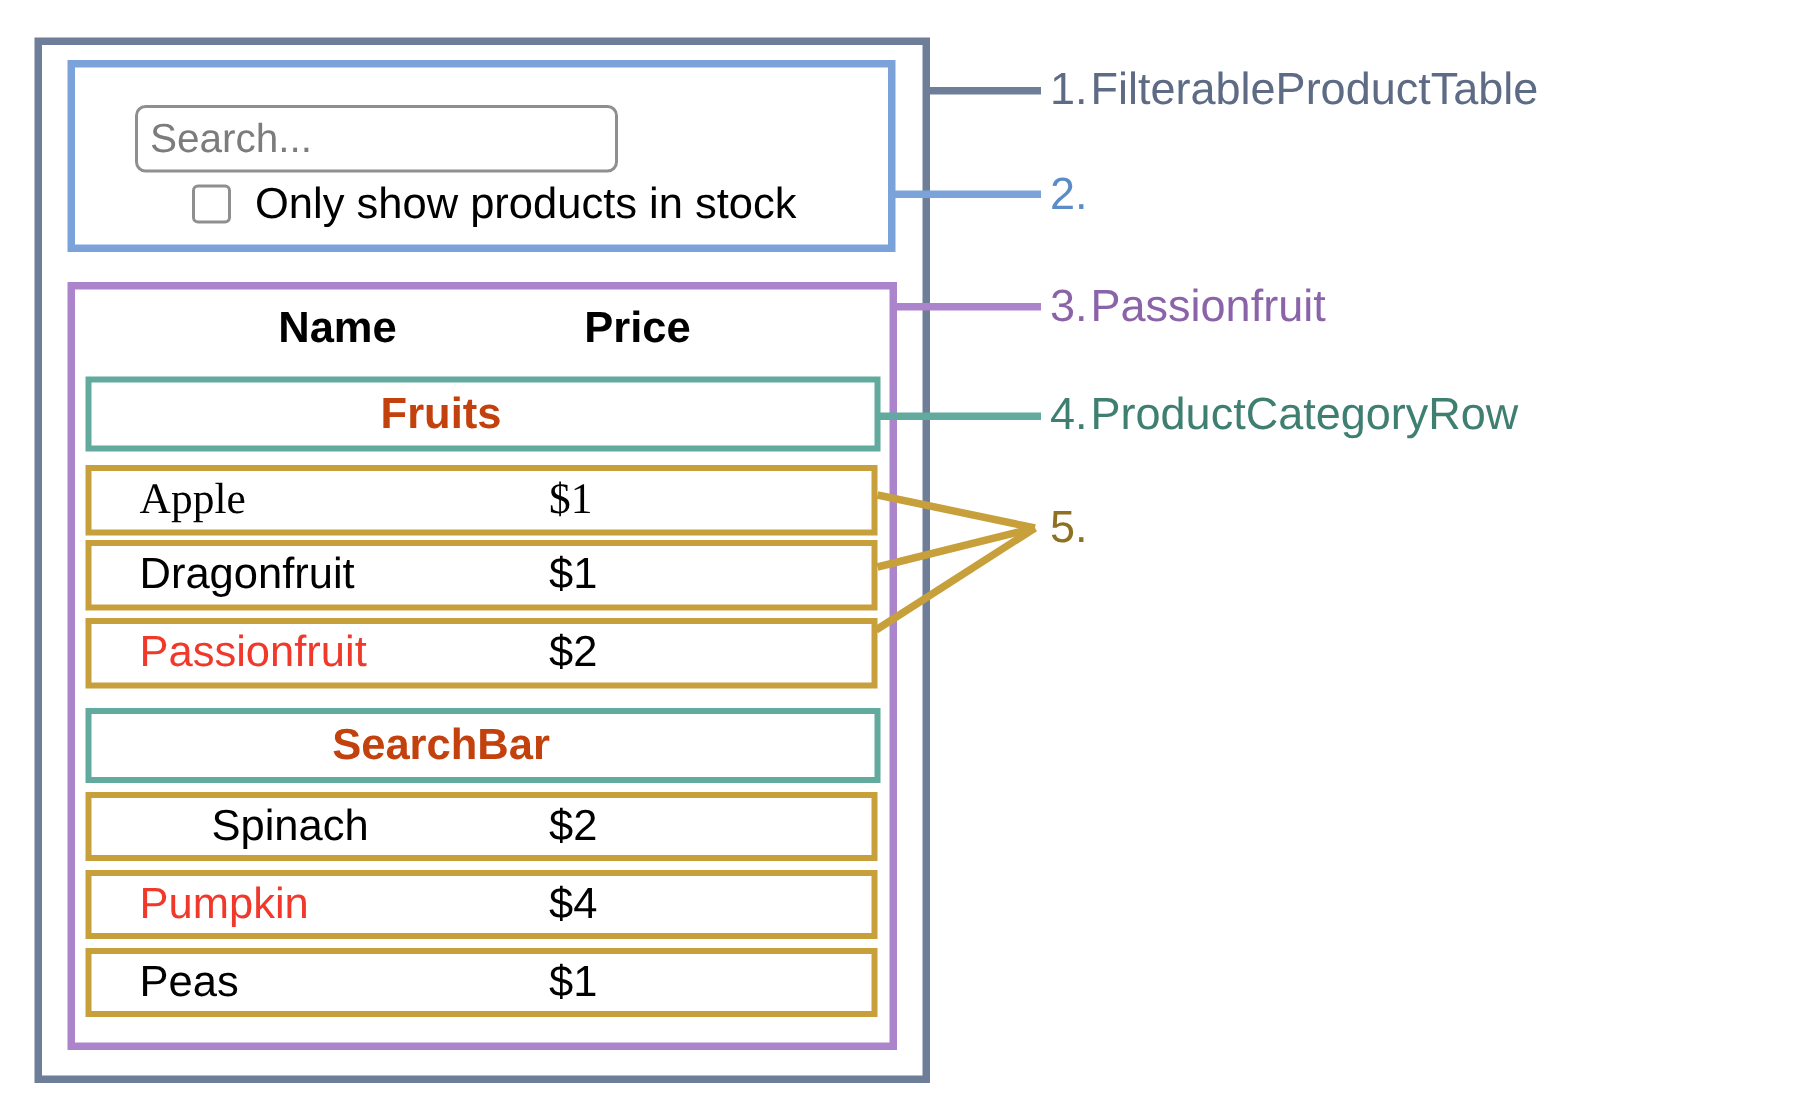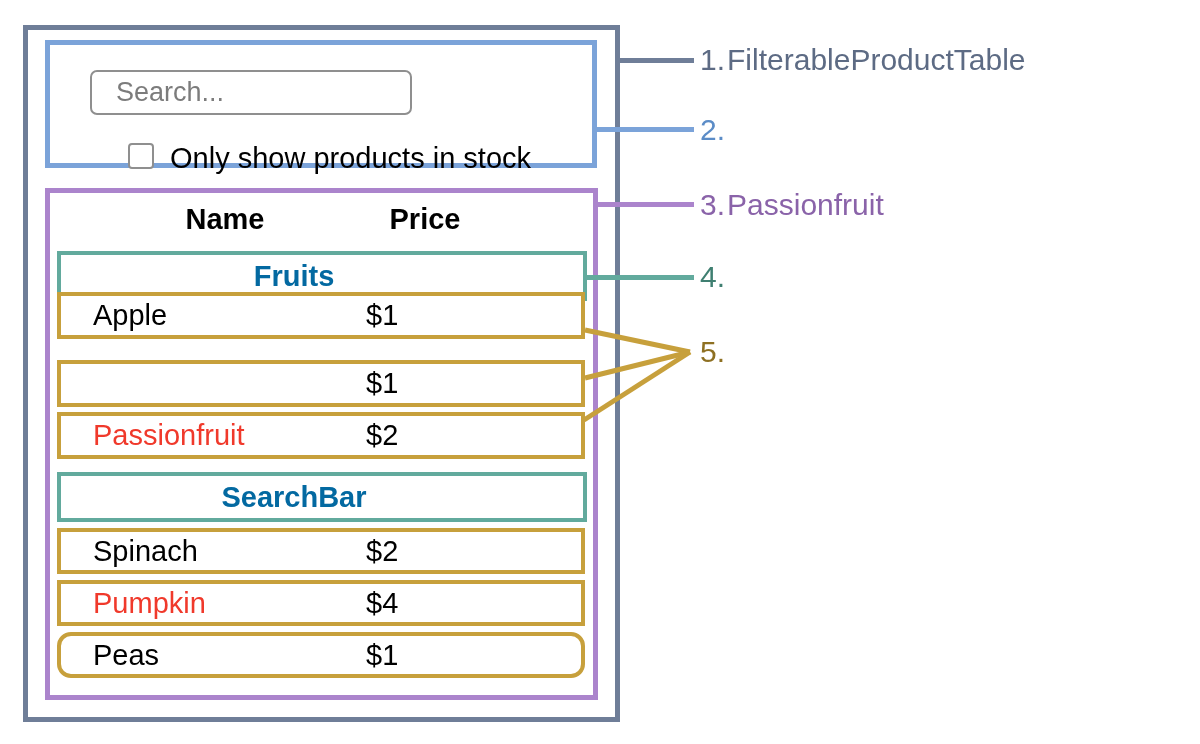--- a/index.html
+++ b/index.html
@@ -11,53 +11,53 @@
     overflow:hidden;
   }
   .box{position:absolute;box-sizing:border-box;background:#ffffff;}
   .outer-box{left:23px;top:25px;width:597px;height:697px;border:5px solid var(--outline-gray,#6f7e98);}
   .searchbar-box{left:45px;top:40px;width:552px;height:128px;border:5px solid var(--outline-blue,#7ba3d9);}
   .producttable-box{left:45px;top:188px;width:553px;height:512px;border:5px solid var(--outline-purple,#ab84cc);}
 
   .search-input{
     position:absolute;left:90px;top:70px;width:322px;height:45px;box-sizing:border-box;
     border:2px solid #8f8f8f;border-radius:7px;font-family:"Liberation Sans",sans-serif;
-    font-size:27px;color:#444;padding:0 24px;outline:none;background:#fff;
+    font-size:27px;color:#444;padding:0 8px;outline:none;background:#fff;
   }
   .search-input::placeholder{color:#7c7c7c;opacity:1;}
-  .stock-row{position:absolute;left:96px;top:143px;display:flex;align-items:flex-start;gap:16px;padding-left:32px;}
+  .stock-row{position:absolute;left:96px;top:121px;display:flex;align-items:center;gap:16px;padding-left:32px;}
   .stock-checkbox{
     appearance:none;-webkit-appearance:none;width:26px;height:26px;margin:0;
     border:2px solid #8f8f8f;border-radius:4px;background:#fff;box-sizing:border-box;cursor:pointer;
   }
   .stock-label{font-size:29px;color:#000;line-height:30px;}
 
   .table-header{position:absolute;top:201px;height:36px;display:flex;align-items:center;justify-content:center;
     font-size:29px;font-weight:bold;color:#000;}
   .th-name{left:90px;width:270px;}
   .th-price{left:360px;width:130px;}
 
   .category-row{
     position:absolute;left:57px;width:530px;height:50px;box-sizing:border-box;
     border:4px solid var(--outline-teal,#62aa9d);background:#fff;display:flex;align-items:center;
   }
-  .category-label{margin-left:33px;width:400px;text-align:center;font-size:29px;font-weight:bold;color:#0369a1;}
+  .category-label{margin-left:33px;width:400px;text-align:center;font-size:29px;font-weight:bold;color:#c2410c;}
   .cat-fruits{top:251px;}
   .cat-vegetables{top:472px;}
 
   .product-row{
     position:absolute;left:57px;width:528px;height:47px;box-sizing:border-box;
     border:4px solid var(--outline-gold,#c7a03c);background:#fff;display:flex;align-items:center;
   }
-  .row-apple{top:292px;}
+  .row-apple{top:310px;font-family:Liberation Serif, serif;}
   .row-dragonfruit{top:360px;}
   .row-passionfruit{top:412px;}
-  .row-spinach{top:528px;height:46px;}
+  .row-spinach{top:528px;height:46px;padding-left:48px;}
   .row-pumpkin{top:580px;height:46px;}
-  .row-peas{top:632px;height:46px;border-radius:14px;}
+  .row-peas{top:632px;height:46px;}
   .product-name{margin-left:32px;font-size:29px;color:#000;}
   .product-name.oos{color:var(--out-of-stock-red,#f0392b);}
   .product-price{position:absolute;left:305px;font-size:29px;color:#000;}
 
   .connector{position:absolute;height:5px;}
   .conn-1{left:617px;top:58px;width:77px;background:var(--outline-gray,#6f7e98);}
   .conn-2{left:595px;top:127px;width:99px;background:var(--outline-blue,#7ba3d9);}
   .conn-3{left:596px;top:202px;width:98px;background:var(--outline-purple,#ab84cc);}
   .conn-4{left:585px;top:275px;width:109px;background:var(--outline-teal,#62aa9d);}
   .gold-svg{position:absolute;left:555px;top:295px;width:145px;height:145px;}
@@ -92,20 +92,21 @@
 
   <div class="category-row cat-fruits">
     <span class="category-label">Fruits</span>
   </div>
 
   <div class="product-row row-apple">
     <span class="product-name">Apple</span>
     <span class="product-price">$1</span>
   </div>
   <div class="product-row row-dragonfruit">
+    <span class="product-name">Dragonfruit</span>
     <span class="product-price">$1</span>
   </div>
   <div class="product-row row-passionfruit">
     <span class="product-name oos">Passionfruit</span>
     <span class="product-price">$2</span>
   </div>
 
   <div class="category-row cat-vegetables">
     <span class="category-label">SearchBar</span>
   </div>
@@ -139,18 +140,19 @@
   </div>
   <div class="legend-item lg-2">
     <span>2.</span>
   </div>
   <div class="legend-item lg-3">
     <span>3.</span>
     <span class="lname">Passionfruit</span>
   </div>
   <div class="legend-item lg-4">
     <span>4.</span>
+    <span class="lname">ProductCategoryRow</span>
   </div>
   <div class="legend-item lg-5">
     <span>5.</span>
   </div>
 
 </div>
 
 </body></html>

